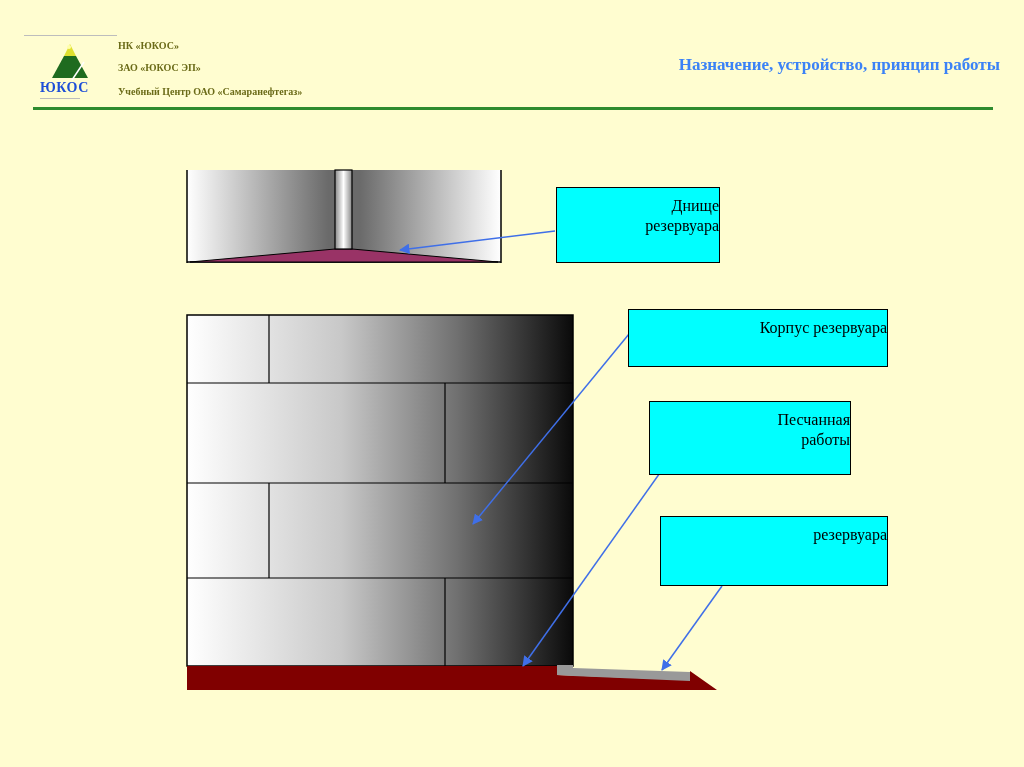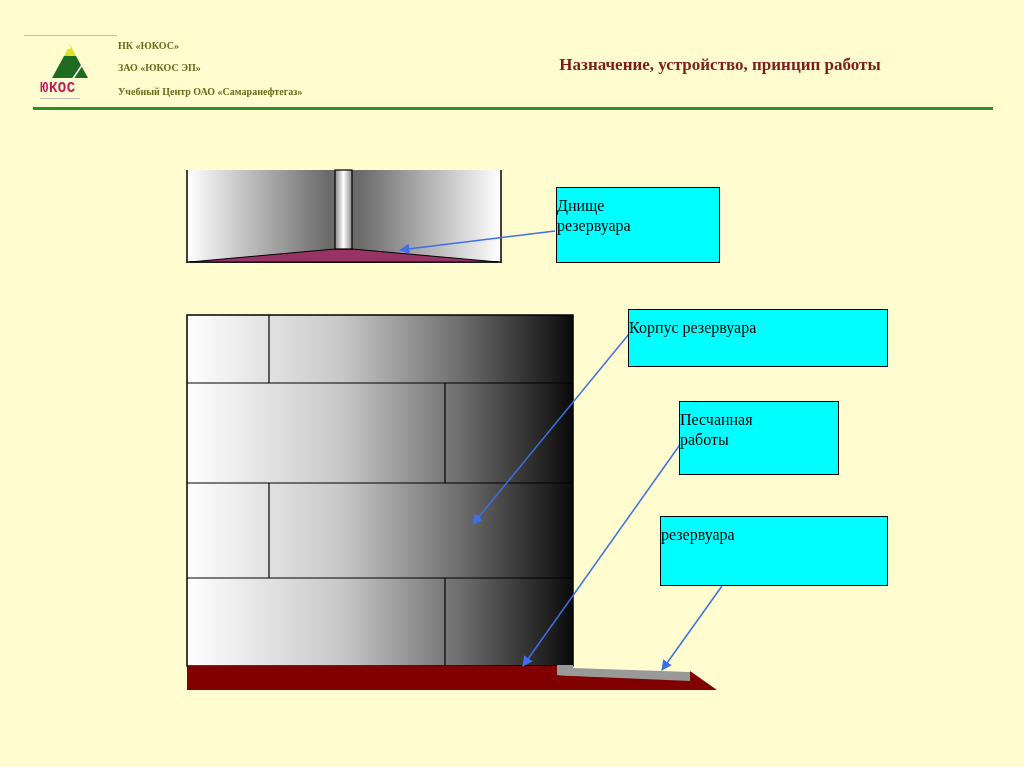--- a/index.html
+++ b/index.html
@@ -7,25 +7,25 @@
     width: 1024px; height: 767px; overflow: hidden;
     background: #fffdd0;
     position: relative;
     font-family: "Liberation Serif", "DejaVu Serif", serif;
   }
   .abs { position: absolute; }
   .header-line-top { left: 24px; top: 35px; width: 93px; height: 1px; background: #bdbdbd; }
   .header-line-bot { left: 40px; top: 98px; width: 40px; height: 1px; background: #bdbdbd; }
   .green-rule { left: 33px; top: 107px; width: 960px; height: 3px; background: #2e8b2e; }
   .org-line { left: 118px; font-size: 10px; font-weight: bold; color: #6b6b18; white-space: nowrap; }
-  .title { left: 440px; top: 54px; width: 560px; text-align: center; font-size: 17px; font-weight: bold; color: #7f1d1d; line-height: 22px; }
-  .logo-text { left: 40px; top: 80px; font-family: Liberation Mono, monospace; font-weight: bold; font-size: 14px; color: #be185d; letter-spacing: 0.5px; }
+  .title { left: 440px; top: 54px; width: 560px; text-align: right; font-size: 17px; font-weight: bold; color: #3b82f6; line-height: 22px; }
+  .logo-text { left: 40px; top: 80px; font-family: Liberation Serif, serif; font-weight: bold; font-size: 14px; color: #1d4ed8; letter-spacing: 0.5px; }
   .label-box {
     background: #00ffff; border: 1.5px solid #000;
-    font-size: 16px; color: #000; text-align: left; line-height: 20px;
+    font-size: 16px; color: #000; text-align: right; line-height: 20px;
     box-sizing: border-box; padding-top: 8px;
   }
   svg { position: absolute; left: 0; top: 0; }
 </style>
 </head>
 <body>
 
 <div class="abs header-line-top"></div>
 <div class="abs header-line-bot"></div>
 
@@ -104,20 +104,20 @@
 
 <div class="abs label-box" style="left:556px; top:187px; width:164px; height:76px;">
   <div>Днище</div>
   <div>резервуара</div>
 </div>
 
 <div class="abs label-box" style="left:628px; top:309px; width:260px; height:58px;">
   <div>Корпус резервуара</div>
 </div>
 
-<div class="abs label-box" style="left:679px; top:401px; width:160px; height:74px;">
+<div class="abs label-box" style="left:649px; top:401px; width:202px; height:74px;">
   <div>Песчанная</div>
   <div>работы</div>
 </div>
 
 <div class="abs label-box" style="left:660px; top:516px; width:228px; height:70px;">
   <div>резервуара</div>
 </div>
 
 </body></html>

